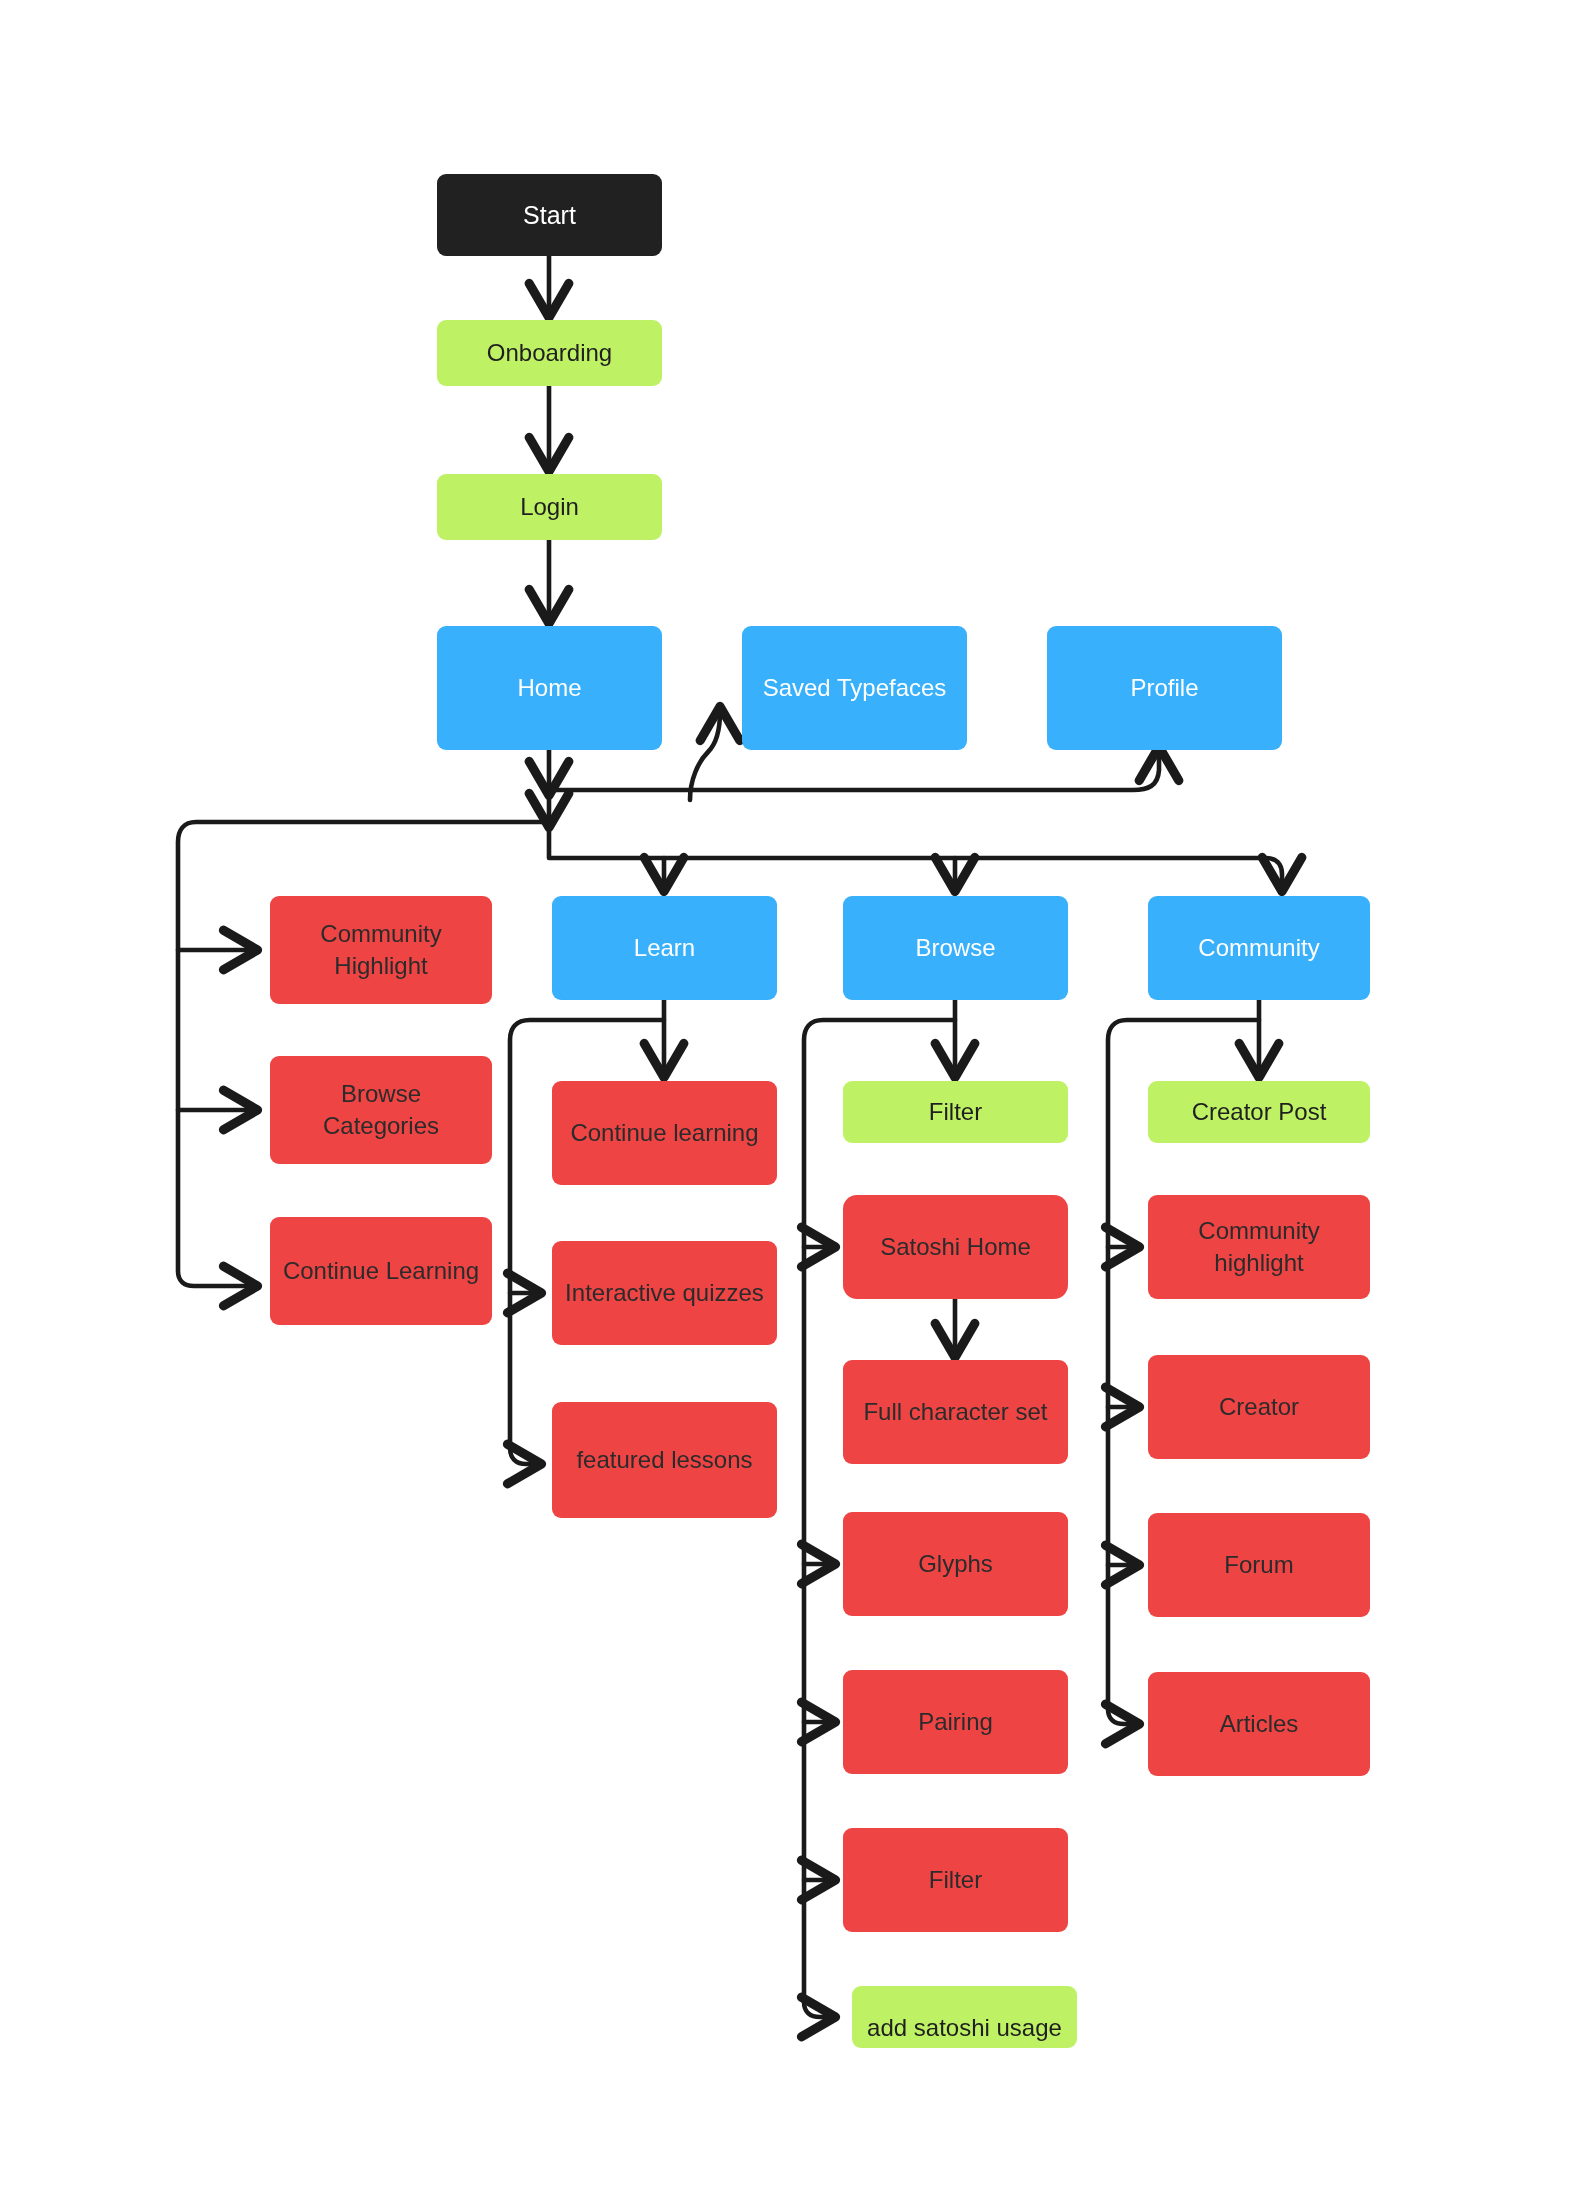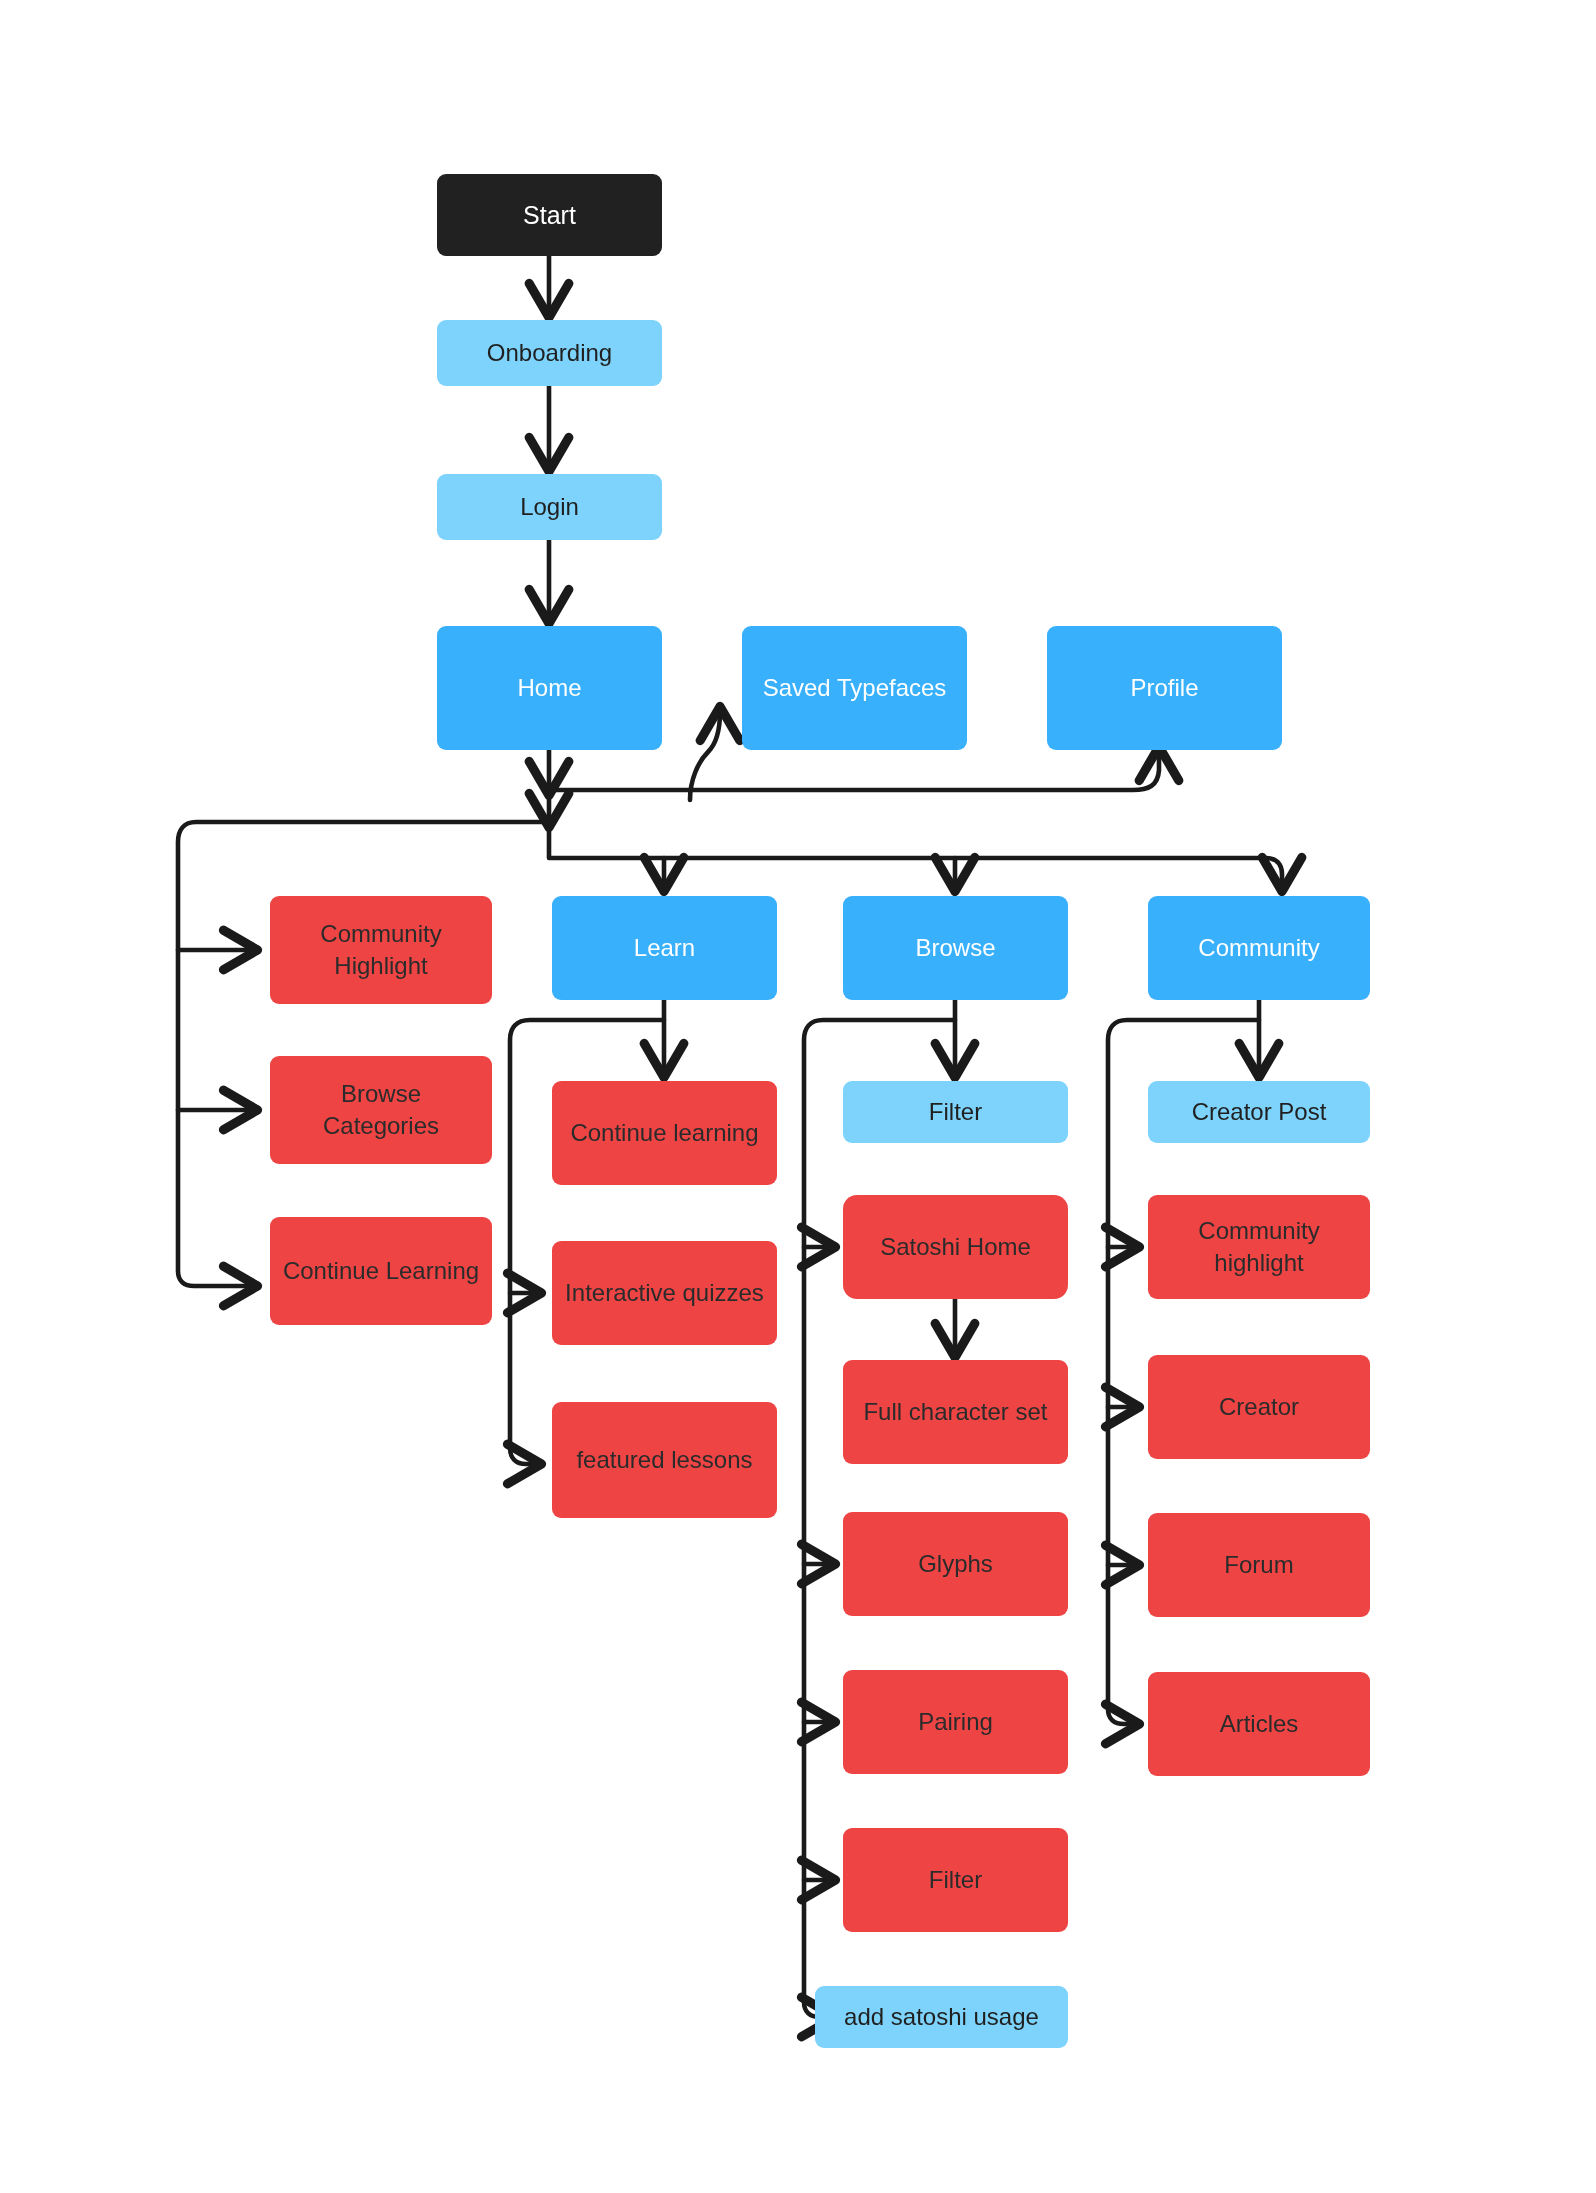--- a/index.html
+++ b/index.html
@@ -1,21 +1,21 @@
 <!DOCTYPE html>
 <html><head>
 <meta charset="utf-8">
 <style>
   html,body{margin:0;padding:0;background:#ffffff;}
   body{width:1596px;height:2193px;position:relative;font-family:"Liberation Sans","DejaVu Sans",sans-serif;overflow:hidden;}
   #stage{position:absolute;left:0;top:0;width:1596px;height:2193px;margin-left:48px;}
   #edges{position:absolute;left:0;top:0;width:1596px;height:2193px;pointer-events:none;}
   .node{position:absolute;box-sizing:border-box;display:flex;align-items:center;justify-content:center;text-align:center;border-radius:9px;line-height:1.32;padding:4px 10px;}
   .n-start{background:#212121;color:#ffffff;font-size:25px;}
-  .n-lightblue{background:#7dd3fc;color:#1f1f1f;font-size:24px;}
+  .n-lightblue{background:#bef264;color:#1f1f1f;font-size:24px;}
   .n-blue{background:#38b0fb;color:#ffffff;font-size:24px;}
   .n-pink{background:#ef4444;color:#2b2b2b;font-size:24px;}
 </style>
 </head>
 <body>
 
 <div id="stage">
 
   <svg id="edges" viewBox="0 0 1596 2193" xmlns="http://www.w3.org/2000/svg">
     <defs>
@@ -126,21 +126,21 @@
       </div>
       <div class="node n-pink" style="left: 795px; top: 1512px; width: 225px; height: 104px;">
         <span>Glyphs</span>
       </div>
       <div class="node n-pink" style="left: 795px; top: 1670px; width: 225px; height: 104px;">
         <span>Pairing</span>
       </div>
       <div class="node n-pink" style="left: 795px; top: 1828px; width: 225px; height: 104px;">
         <span>Filter</span>
       </div>
-      <div class="node n-lightblue" style="left: 767px; top: 1986px; width: 253px; height: 62px;">
+      <div class="node n-lightblue" style="left: 804px; top: 1986px; width: 225px; height: 62px; align-items: flex-end;">
         <span>add satoshi usage</span>
       </div>
       <div class="node n-blue" style="left: 1100px; top: 896px; width: 222px; height: 104px;">
         <span>Community</span>
       </div>
       <div class="node n-lightblue" style="left: 1100px; top: 1081px; width: 222px; height: 62px;">
         <span>Creator Post</span>
       </div>
       <div class="node n-pink" style="left: 1100px; top: 1195px; width: 222px; height: 104px;">
         <span>Community highlight</span>

